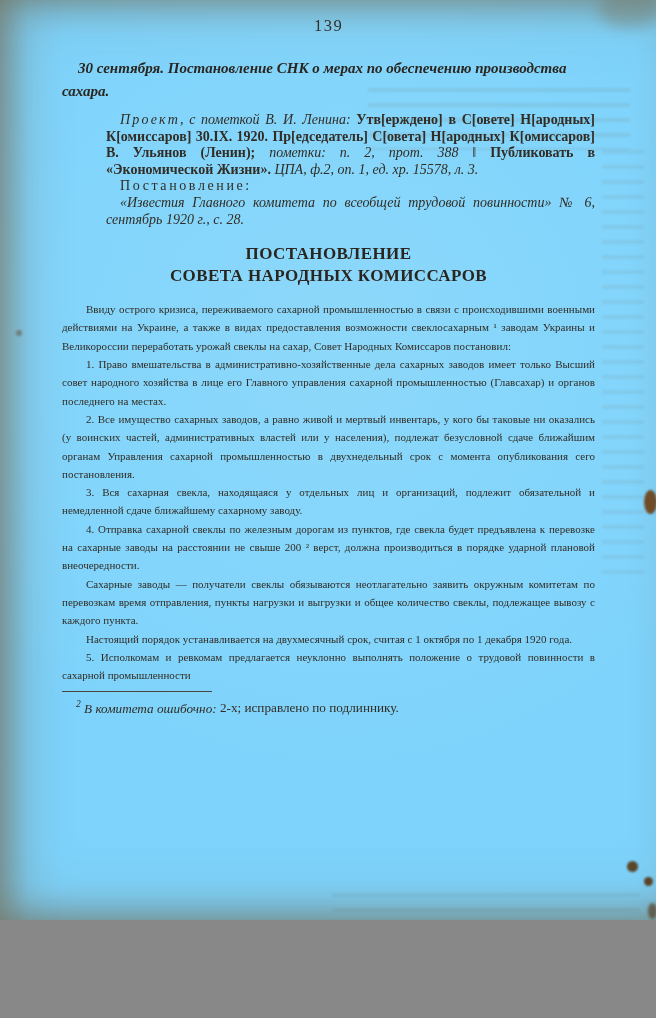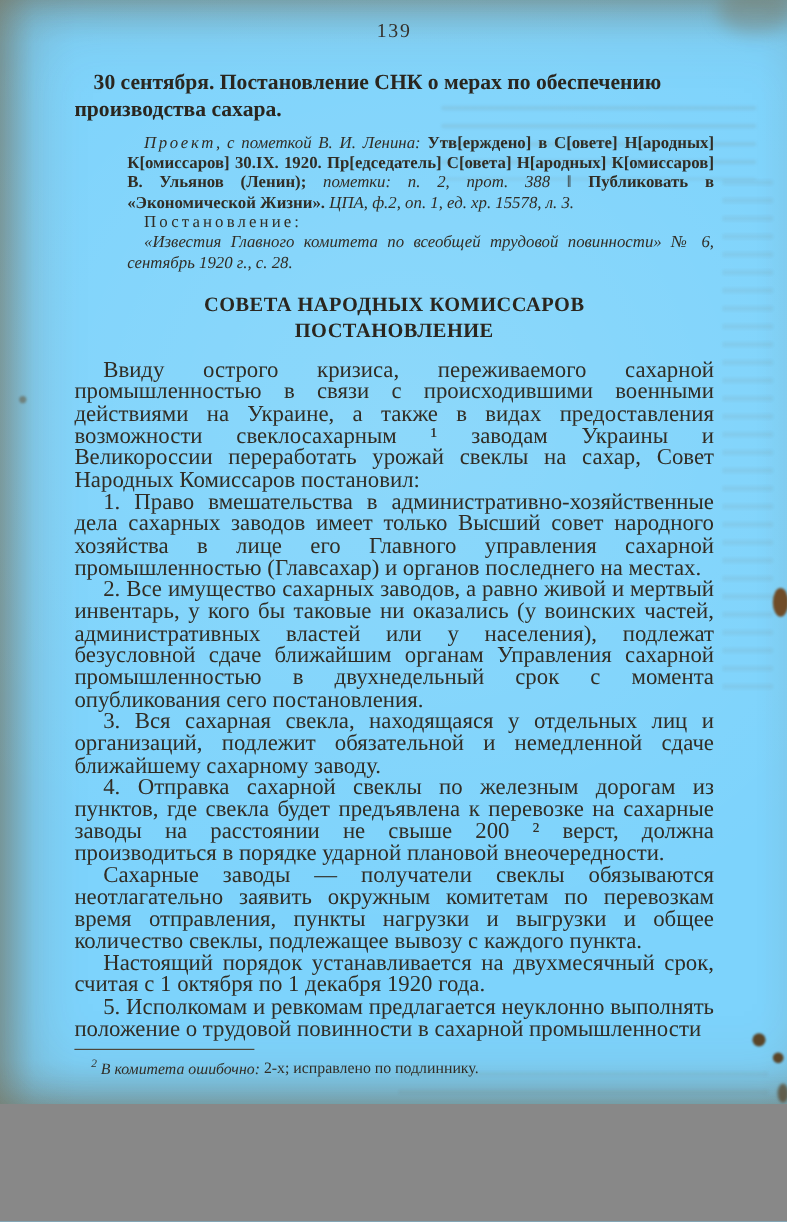--- a/index.html
+++ b/index.html
@@ -51,22 +51,23 @@
     left: 62px; top: 16px; width: 533px;
   }
   .pagenum-top {
     text-align: center;
     font-size: 16.5px;
     letter-spacing: 1.5px;
     color: #35302a;
   }
   .heading {
     margin-top: 21px;
+    font-style: italic;
     font-weight: bold;
-    font-size: 18px;
+    font-size: 15px;
     line-height: 23px;
     text-indent: 16px;
     color: #2a261f;
   }
   .note { margin-top: 9px; margin-left: 44px; width: 489px; }
   .note p {
     margin: 0;
     font-size: 14px;
     line-height: 16.6px;
     text-align: justify;
@@ -81,21 +82,21 @@
     text-align: center;
     font-weight: bold;
     font-size: 17px;
     line-height: 22px;
     letter-spacing: 0.4px;
     color: #2a261f;
   }
   .body { margin-top: 13px; }
   .body p {
     margin: 0;
-    font-size: 19px;
+    font-size: 11px;
     line-height: 18.3px;
     text-align: justify;
     text-indent: 24px;
   }
   .fn-rule {
     margin-top: 7px;
     width: 150px;
     border-top: 1.2px solid #4c463a;
   }
   .footnotes { margin-top: 4px; }
@@ -135,22 +136,22 @@
 
     <div class="heading">30 сентября. Постановление СНК о мерах по обеспечению производства сахара.</div>
 
     <div class="note">
       <p><span class="italic sp1">Проект</span><span class="italic">, с пометкой В. И. Ленина: </span><span class="bold">Утв[ерждено] в С[овете] Н[ародных] К[омиссаров] 30.IX. 1920. Пр[едседатель] С[овета] Н[ародных] К[омиссаров] В. Ульянов (Ленин);</span><span class="italic"> пометки: п. 2, прот. 388 ‖ </span><span class="bold">Публиковать в «Экономической Жизни».</span><span class="italic"> ЦПА, ф.2, оп. 1, ед. хр. 15578, л. 3.</span></p>
       <p class="note-label">Постановление:</p>
       <p class="italic">«Известия Главного комитета по всеобщей трудовой повинности» № 6, сентябрь 1920 г., с. 28.</p>
     </div>
 
     <div class="title">
+      <div>ПОСТАНОВЛЕНИЕ</div>
       <div>СОВЕТА НАРОДНЫХ КОМИССАРОВ</div>
-      <div>ПОСТАНОВЛЕНИЕ</div>
     </div>
 
     <div class="body">
       <p>Ввиду острого кризиса, переживаемого сахарной промышленностью в связи с происходившими военными действиями на Украине, а также в видах предоставления возможности свеклосахарным ¹ заводам Украины и Великороссии переработать урожай свеклы на сахар, Совет Народных Комиссаров постановил:</p>
       <p>1. Право вмешательства в административно-хозяйственные дела сахарных заводов имеет только Высший совет народного хозяйства в лице его Главного управления сахарной промышленностью (Главсахар) и органов последнего на местах.</p>
       <p>2. Все имущество сахарных заводов, а равно живой и мертвый инвентарь, у кого бы таковые ни оказались (у воинских частей, административных властей или у населения), подлежат безусловной сдаче ближайшим органам Управления сахарной промышленностью в двухнедельный срок с момента опубликования сего постановления.</p>
       <p>3. Вся сахарная свекла, находящаяся у отдельных лиц и организаций, подлежит обязательной и немедленной сдаче ближайшему сахарному заводу.</p>
       <p>4. Отправка сахарной свеклы по железным дорогам из пунктов, где свекла будет предъявлена к перевозке на сахарные заводы на расстоянии не свыше 200 ² верст, должна производиться в порядке ударной плановой внеочередности.</p>
       <p>Сахарные заводы — получатели свеклы обязываются неотлагательно заявить окружным комитетам по перевозкам время отправления, пункты нагрузки и выгрузки и общее количество свеклы, подлежащее вывозу с каждого пункта.</p>
       <p>Настоящий порядок устанавливается на двухмесячный срок, считая с 1 октября по 1 декабря 1920 года.</p>

